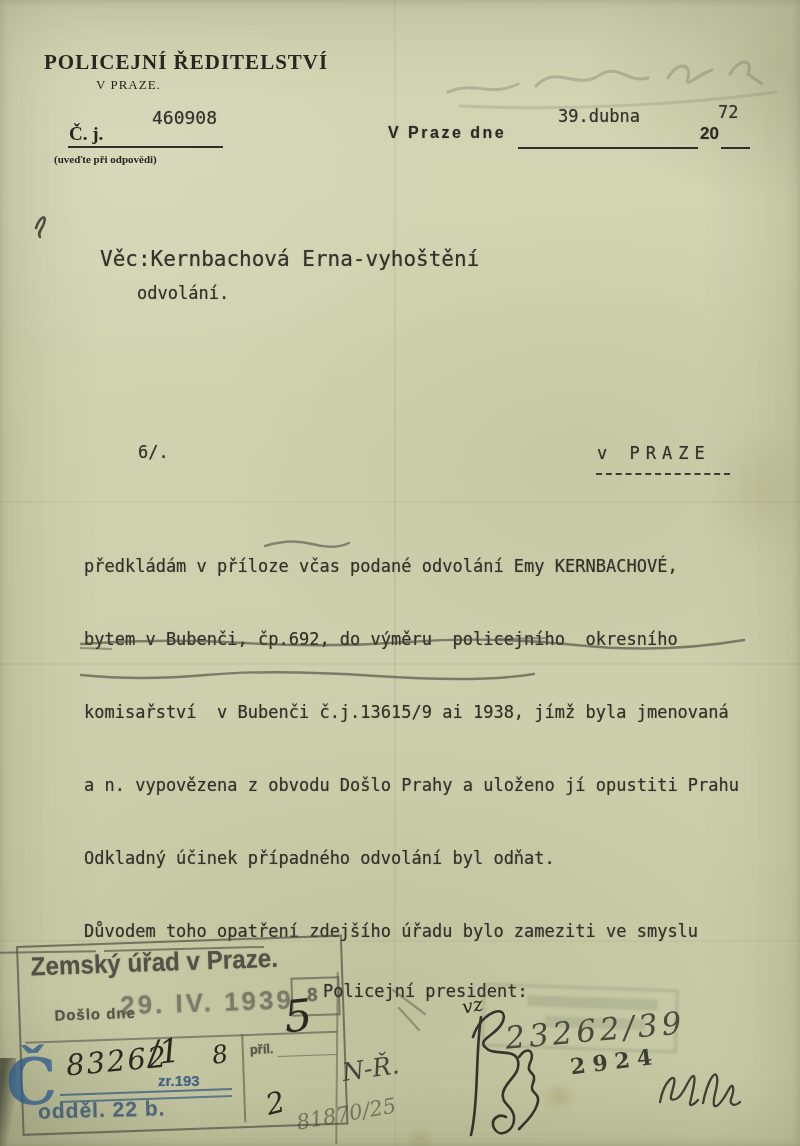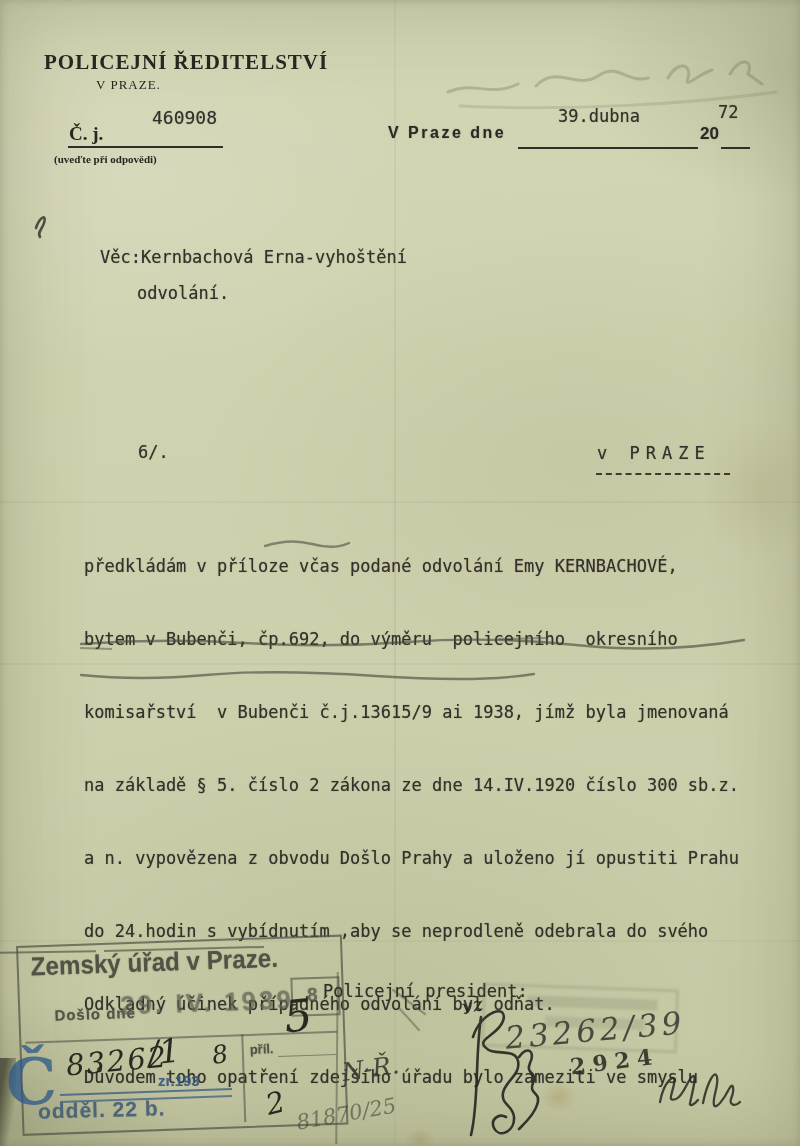--- a/index.html
+++ b/index.html
@@ -60,34 +60,32 @@
   <div class="abs tw" style="left:558px;top:106px;font-size:17px;">39.dubna</div>
   <div class="abs tw" style="left:718px;top:102px;font-size:17px;">72</div>
   <div class="abs" style="left:518px;top:147px;width:180px;border-top:2px solid #2f2f29;"></div>
   <div class="abs stampgray" style="left:700px;top:124px;font-size:17px;font-weight:bold;color:#2a2a23;">20</div>
   <div class="abs" style="left:721px;top:147px;width:29px;border-top:2px solid #2f2f29;"></div>
 
   <svg class="abs" style="left:30px;top:210px;" width="26" height="32" viewBox="0 0 26 32">
     <path d="M6,18 C10,6 17,4 14,13 C12,20 7,22 10,27" fill="none" stroke="#2e2d24" stroke-width="2.6" stroke-linecap="round" opacity="0.8"></path>
   </svg>
 
-  <div class="abs tw" style="left:100px;top:247px;font-size:17px;">Věc:Kernbachová Erna-vyhoštění</div>
+  <div class="abs tw" style="left:100px;top:247px;font-size:21px;">Věc:Kernbachová Erna-vyhoštění</div>
   <div class="abs tw" style="left:137px;top:283px;font-size:17px;">odvolání.</div>
 
   <div class="abs tw" style="left:138px;top:442px;font-size:17px;">6/.</div>
   <div class="abs tw" style="left:597px;top:443px;font-size:17px;letter-spacing:6px;">v PRAZE</div>
   <div class="abs" style="left:596px;top:473px;width:134px;border-top:2px dashed rgba(45,42,36,0.9);"></div>
 
   <div class="abs tw" style="left:84px;top:516px;width:690px;font-size:17px;">
     <div class="bodyline">předkládám v příloze včas podané odvolání Emy KERNBACHOVÉ,</div>
     <div class="bodyline">bytem v Bubenči, čp.692, do výměru  policejního  okresního</div>
     <div class="bodyline">komisařství  v Bubenči č.j.13615/9 ai 1938, jímž byla jmenovaná</div>
-    <div class="bodyline">na základě § 5. číslo 2 zákona ze dne 14.IV.1920 číslo 300 sb.z.</div>
     <div class="bodyline">a n. vypovězena z obvodu Došlo Prahy a uloženo jí opustiti Prahu</div>
-    <div class="bodyline">do 24.hodin s vybídnutím ,aby se neprodleně odebrala do svého</div>
     <div class="bodyline">Odkladný účinek případného odvolání byl odňat.</div>
     <div class="bodyline">Důvodem toho opatření zdejšího úřadu bylo zameziti ve smyslu</div>
     
     
     
     
     
   </div>
 
   <svg class="abs" style="left:262px;top:536px;" width="90" height="16" viewBox="0 0 90 16">

